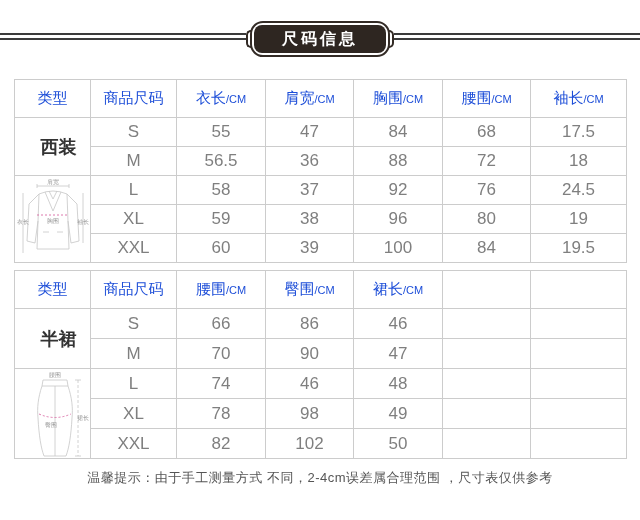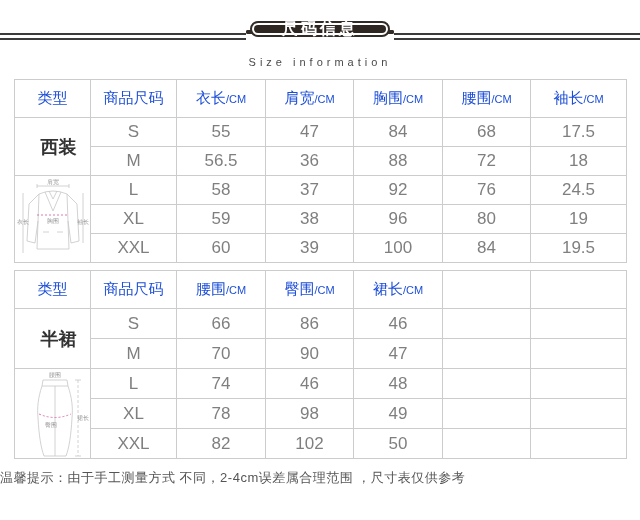--- a/index.html
+++ b/index.html
@@ -5,21 +5,21 @@
   html,body{margin:0;padding:0;}
   body{width:640px;height:520px;background:#ffffff;
        font-family:"Liberation Sans","DejaVu Sans",sans-serif;}
   .page{position:relative;width:640px;height:520px;background:#fff;overflow:hidden;}
 
   
   .rule{position:absolute;top:33px;height:3px;
         border-top:2px solid #3b3b3b;border-bottom:2px solid #3b3b3b;}
   .rule.left{left:0;width:246px;}
   .rule.right{left:394px;width:246px;}
-  .badge{position:absolute;left:250px;top:21px;width:140px;height:16px;
+  .badge{position:absolute;left:250px;top:21px;width:140px;height:36px;
          border:2px solid #332b26;border-radius:13px;padding:2px;box-sizing:border-box;}
   .badge::before,.badge::after{content:"";position:absolute;top:7px;bottom:7px;width:4px;
          border:2px solid #332b26;}
   .badge::before{left:-6px;border-right:none;border-radius:5px 0 0 5px;}
   .badge::after{right:-6px;border-left:none;border-radius:0 5px 5px 0;}
   .badge-inner{width:100%;height:100%;background:#2e2621;border-radius:8px;color:#ffffff;
          display:flex;align-items:center;justify-content:center;
          font-size:16px;font-weight:bold;letter-spacing:3px;}
   .subtitle{position:absolute;top:56px;left:0;width:640px;text-align:center;
          font-size:11px;letter-spacing:4px;color:#4a4a4a;}
@@ -33,34 +33,33 @@
      color:#7f7f7f;font-size:17px;padding:0;overflow:hidden;}
   thead td{font-size:15px;color:#1d4ed8;height:37px;}
   thead .unit{font-size:11px;}
   .t1 tbody td{height:28px;}
   .t2 tbody td{height:29px;}
   .type-label{font-size:18px;font-weight:bold;color:#333333;padding-left:12px;}
   .diagram-cell{padding:0;}
   .diagram-cell svg{display:block;margin:0 auto;}
 
   
-  .tip{position:absolute;top:469px;left:0;width:640px;text-align:left;
+  .tip{position:absolute;top:469px;left:0;width:640px;text-align:center;
        font-size:13px;color:#555555;letter-spacing:0.5px;}
 </style>
 </head>
 <body>
 
 <div class="page">
 
   <div class="rule left"></div>
   <div class="rule right"></div>
   <div class="badge">
     <div class="badge-inner">尺码信息</div>
   </div>
-  <div class="subtitle">Size information</div>
 
   <table class="t1">
     <colgroup>
       <col style="width:76px">
         <col style="width:86px">
         <col style="width:89px">
       <col style="width:88px">
         <col style="width:89px">
         <col style="width:88px">
         <col style="width:96px">

